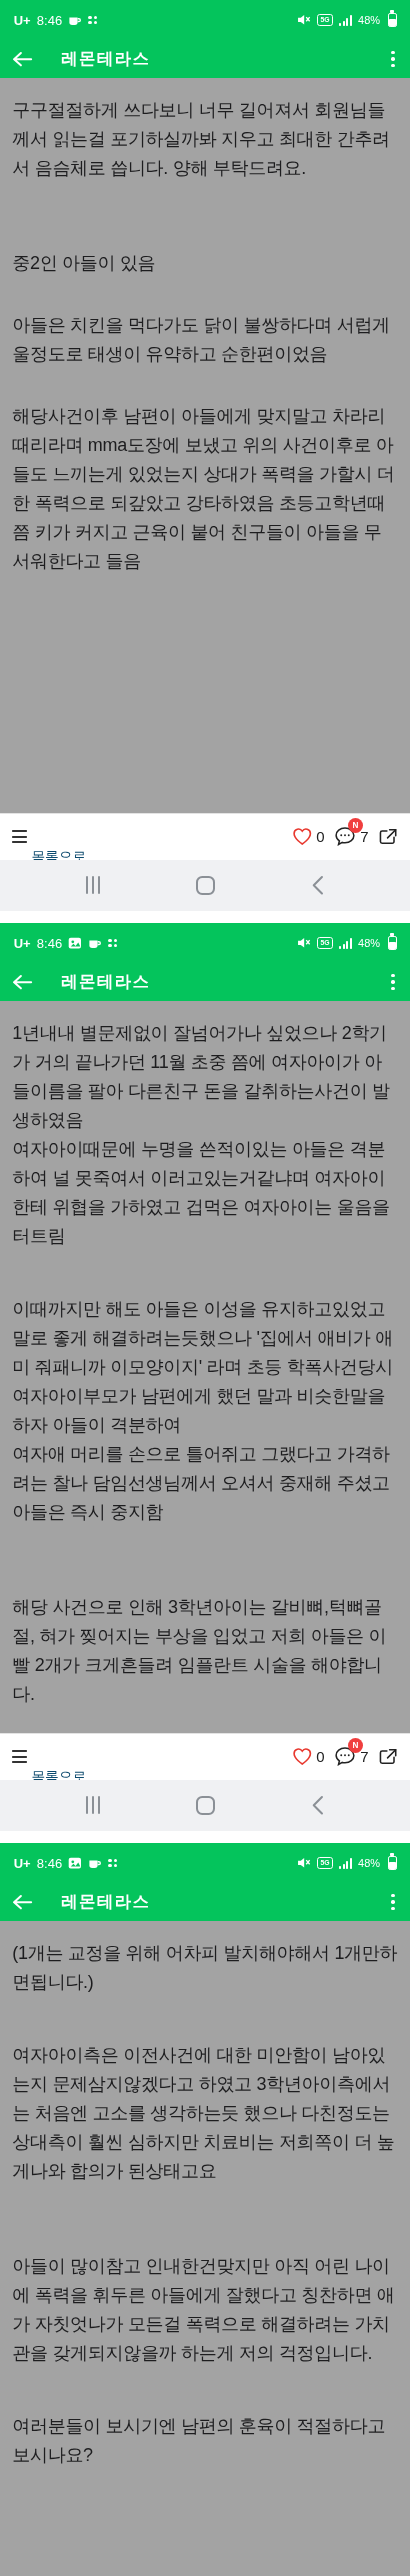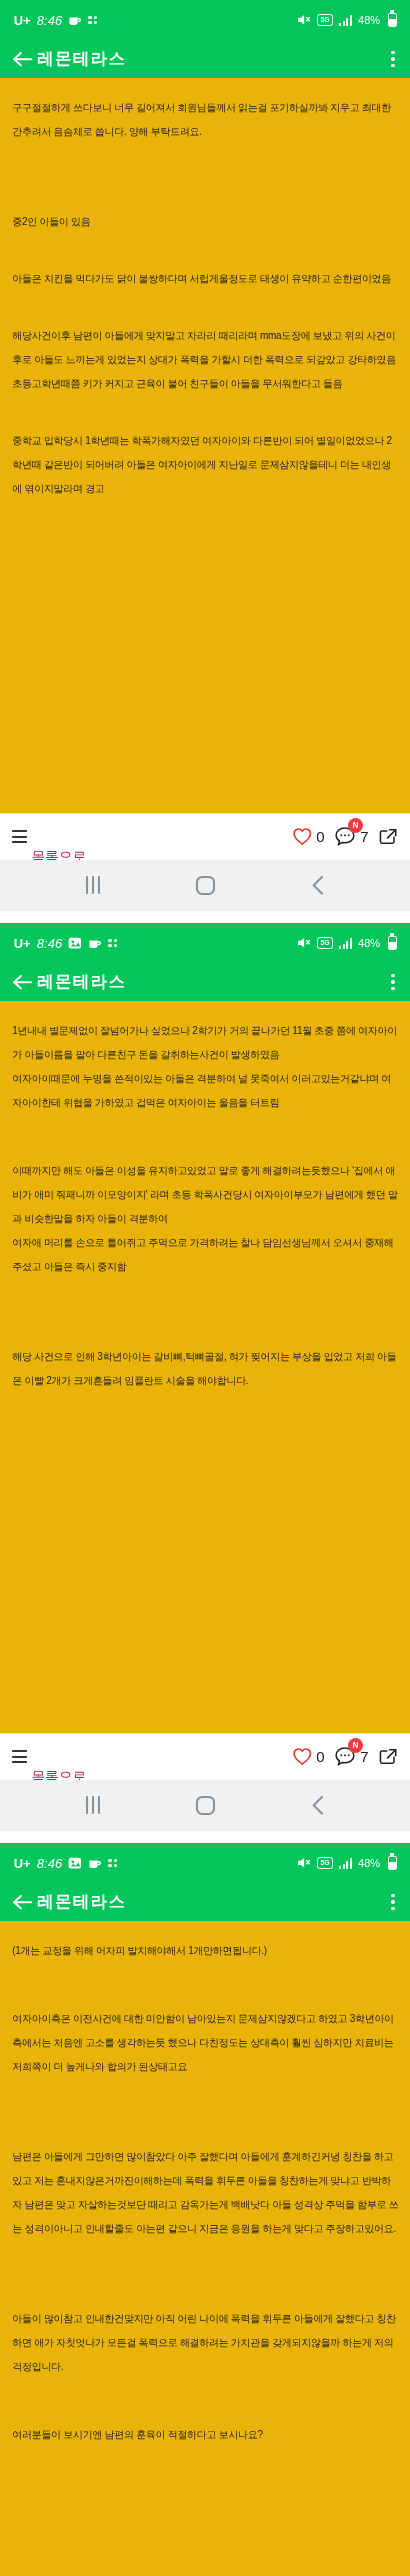--- a/index.html
+++ b/index.html
@@ -15,55 +15,55 @@
   body{width:411px;background:#fff;font-family:"Liberation Sans","DejaVu Sans",sans-serif;}
   .screen{width:411px;display:flex;flex-direction:column;overflow:hidden;background:#fff;}
   .screen.s1{height:923px;}
   .screen.s2{height:920px;}
   .screen.s3{height:733px;}
 
   
   .statusbar{height:40px;background:var(--green);color:#fff;display:flex;align-items:center;justify-content:space-between;padding:0 13.7px;flex:none;}
   .sb-left,.sb-right{display:flex;align-items:center;gap:6.2px;}
   .sb-carrier{font-size:13px;font-weight:bold;}
-  .sb-time{font-size:13px;font-style:italic;}
+  .sb-time{font-size:13px;}
   .sb-batt-label{font-size:11px;}
   .dots2x2{display:grid;grid-template-columns:3.4px 3.4px;grid-gap:2.1px;}
   .dots2x2 i{width:3.4px;height:3.4px;background:#fff;border-radius:50%;}
   .g5{width:16.4px;height:12.3px;border:1.4px solid #fff;border-radius:2.7px;color:#fff;font-size:6.8px;font-weight:bold;display:flex;align-items:center;justify-content:center;}
   .sigbars{display:flex;align-items:flex-end;gap:1.4px;height:12.3px;}
   .sigbars i{width:2.1px;background:#fff;border-radius:0.7px;}
   .sigbars i:nth-child(1){height:2.7px;}
   .sigbars i:nth-child(2){height:5.5px;}
   .sigbars i:nth-child(3){height:8.2px;}
   .sigbars i:nth-child(4){height:11px;}
   .batt{width:9.6px;height:14.4px;border:1.4px solid #fff;border-radius:2.1px;position:relative;margin-left:1.4px;}
   .batt::before{content:"";position:absolute;top:-3.4px;left:1.4px;width:4.1px;height:2.1px;background:#fff;border-radius:0.7px;}
   .batt::after{content:"";position:absolute;bottom:0.7px;left:0.7px;right:0.7px;height:55%;background:#fff;border-radius:0.7px;}
 
   
   .appbar{height:38px;background:var(--green);display:flex;align-items:center;padding:0 12.3px;flex:none;}
   .back-arrow{width:23px;height:23px;flex:none;display:flex;align-items:center;}
-  .appbar-title{color:#fff;font-size:16.4px;font-weight:bold;margin-left:2px;letter-spacing:1.4px;flex:1;}
+  .appbar-title{color:#fff;font-size:16.4px;font-weight:bold;margin-left:26px;letter-spacing:1.4px;flex:1;}
   .kebab{display:flex;flex-direction:column;gap:3.4px;padding:2.7px 4.1px;}
   .kebab i{width:3.4px;height:3.4px;background:#fff;border-radius:50%;}
 
   
-  .content{flex:1;background:#eab308;padding:18px 12.3px 0 12.3px;color:var(--text);font-size:10px;line-height:24px;letter-spacing:-0.3px;overflow:hidden;}
+  .content{flex:1;background:#a3a3a3;padding:18px 12.3px 0 12.3px;color:var(--text);font-size:18px;line-height:29px;letter-spacing:-0.3px;overflow:hidden;}
   .content p{margin:0;}
   .mb1{margin:0 0 33px 0 !important;}
   .mb2{margin:0 0 44px 0 !important;}
   .mb3{margin:0 0 66px 0 !important;}
 
   
   .postfooter{height:47px;border-top:0.7px solid #e3e3e3;background:#fff;display:flex;align-items:center;justify-content:space-between;padding:0 12.3px;flex:none;}
   .pf-left{display:flex;align-items:center;gap:8.2px;}
   .burger{display:flex;flex-direction:column;gap:3.4px;}
   .burger i{width:15px;height:2.1px;background:#333;border-radius:0.7px;}
-  .pf-list-label{font-size:13.7px;color:#be185d;margin-top:40px;}
+  .pf-list-label{font-size:13.7px;color:#0c4a6e;margin-top:40px;}
   .pf-right{display:flex;align-items:center;gap:9.6px;}
   .pf-count{font-size:15px;color:#222;}
   .icon-btn{display:flex;align-items:center;gap:4.1px;background:none;border:none;padding:0;cursor:pointer;}
   .bubble-wrap{position:relative;}
   .n-badge{position:absolute;top:-8.2px;right:-6.8px;width:15px;height:15px;background:var(--badge);border-radius:50%;color:#fff;font-size:8.2px;font-weight:bold;display:flex;align-items:center;justify-content:center;}
 
   
   .navbar{height:51px;background:var(--navbg);display:flex;align-items:center;justify-content:space-between;padding:0 86px;flex:none;}
   .nav-recents{display:flex;gap:4.1px;}
   .nav-recents i{width:2.1px;height:18px;background:var(--navicon);border-radius:1.4px;}
@@ -123,21 +123,20 @@
         <i></i>
         <i></i>
       </span>
   </div>
 
   <div class="content">
     <p class="mb3">구구절절하게 쓰다보니 너무 길어져서 회원님들께서 읽는걸 포기하실까봐 지우고 최대한 간추려서 음슴체로 씁니다. 양해 부탁드려요.</p>
     <p class="mb1">중2인 아들이 있음</p>
     <p class="mb1">아들은 치킨을 먹다가도 닭이 불쌍하다며 서럽게울정도로 태생이 유약하고 순한편이었음</p>
     <p class="mb1">해당사건이후 남편이 아들에게 맞지말고 차라리 때리라며 mma도장에 보냈고 위의 사건이후로 아들도 느끼는게 있었는지 상대가 폭력을 가할시 더한 폭력으로 되갚았고 강타하였음 초등고학년때쯤 키가 커지고 근육이 붙어 친구들이 아들을 무서워한다고 들음</p>
-    <p>중학교 입학당시 1학년때는 학폭가해자였던 여자아이와 다른반이 되어 별일이없었으나 2학년때 같은반이 되어버려 아들은 여자아이에게 지난일로 문제삼지않을테니 더는 내인생에 엮이지말라며 경고</p>
   </div>
 
   <div class="postfooter">
     <button class="icon-btn pf-left">
       <span class="burger">
           <i></i>
           <i></i>
           <i></i>
         </span>
       <span class="pf-list-label">목록으로</span>
@@ -246,21 +245,21 @@
         <i></i>
         <i></i>
         <i></i>
       </span>
   </div>
 
   <div class="content">
     <p>1년내내 별문제없이 잘넘어가나 싶었으나 2학기가 거의 끝나가던 11월 초중 쯤에 여자아이가 아들이름을 팔아 다른친구 돈을 갈취하는사건이 발생하였음</p>
     <p class="mb2">여자아이때문에 누명을 쓴적이있는 아들은 격분하여 널 못죽여서 이러고있는거같냐며 여자아이한테 위협을 가하였고 겁먹은 여자아이는 울음을 터트림</p>
     <p>이때까지만 해도 아들은 이성을 유지하고있었고 말로 좋게 해결하려는듯했으나 '집에서 애비가 애미 줘패니까 이모양이지' 라며 초등 학폭사건당시 여자아이부모가 남편에게 했던 말과 비슷한말을 하자 아들이 격분하여</p>
-    <p class="mb3">여자애 머리를 손으로 틀어쥐고 주먹으로 가격하려는 찰나 담임선생님께서 오셔서 중재해 주셨고 아들은 즉시 중지함</p>
+    <p class="mb3">여자애 머리를 손으로 틀어쥐고 그랬다고 가격하려는 찰나 담임선생님께서 오셔서 중재해 주셨고 아들은 즉시 중지함</p>
     <p>해당 사건으로 인해 3학년아이는 갈비뼈,턱뼈골절, 혀가 찢어지는 부상을 입었고 저희 아들은 이빨 2개가 크게흔들려 임플란트 시술을 해야합니다.</p>
   </div>
 
   <div class="postfooter">
     <button class="icon-btn pf-left">
       <span class="burger">
           <i></i>
           <i></i>
           <i></i>
         </span>
@@ -369,18 +368,17 @@
     <span class="kebab">
         <i></i>
         <i></i>
         <i></i>
       </span>
   </div>
 
   <div class="content">
     <p class="mb2">(1개는 교정을 위해 어차피 발치해야해서 1개만하면됩니다.)</p>
     <p class="mb3">여자아이측은 이전사건에 대한 미안함이 남아있는지 문제삼지않겠다고 하였고 3학년아이측에서는 처음엔 고소를 생각하는듯 했으나 다친정도는 상대측이 훨씬 심하지만 치료비는 저희쪽이 더 높게나와 합의가 된상태고요</p>
-    <p class="mb3">남편은 아들에게 그만하면 많이참았다 아주 잘했다며 아들에게 훈계하긴커녕 칭찬을 하고있고 저는 혼내지않은거까진이해하는데 폭력을 휘두른 아들을 칭찬하는게 맞냐고 반박하자 남편은 맞고 자살하는것보단 때리고 감옥가는게 백배낫다 아들 성격상 주먹을 함부로 쓰는 성격이아니고 인내할줄도 아는편 같으니 지금은 응원을 하는게 맞다고 주장하고있어요.</p>
     <p class="mb2">아들이 많이참고 인내한건맞지만 아직 어린 나이에 폭력을 휘두른 아들에게 잘했다고 칭찬하면 애가 자칫엇나가 모든걸 폭력으로 해결하려는 가치관을 갖게되지않을까 하는게 저의 걱정입니다.</p>
     <p>여러분들이 보시기엔 남편의 훈육이 적절하다고 보시나요?</p>
   </div>
 </section>
 
 
 </body></html>

